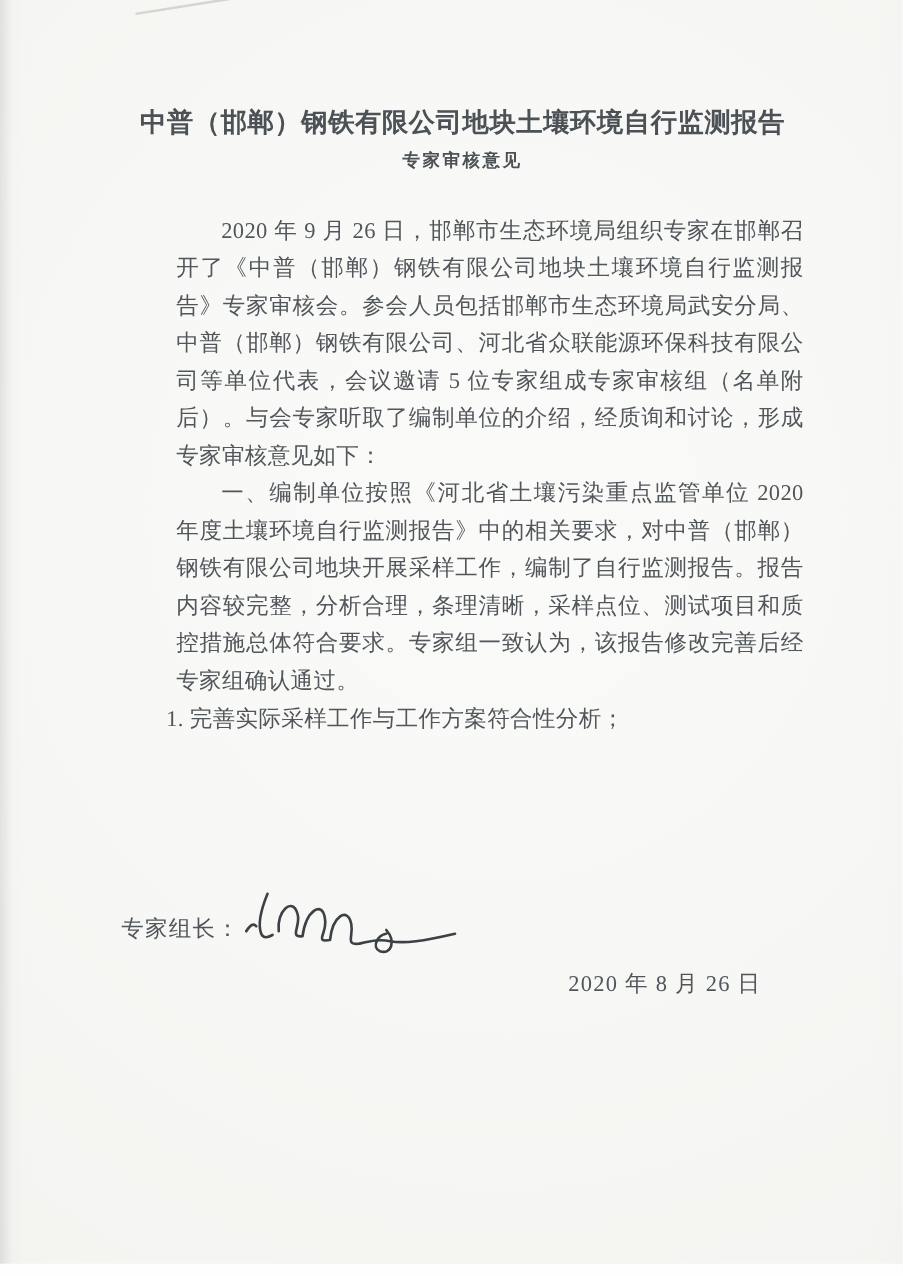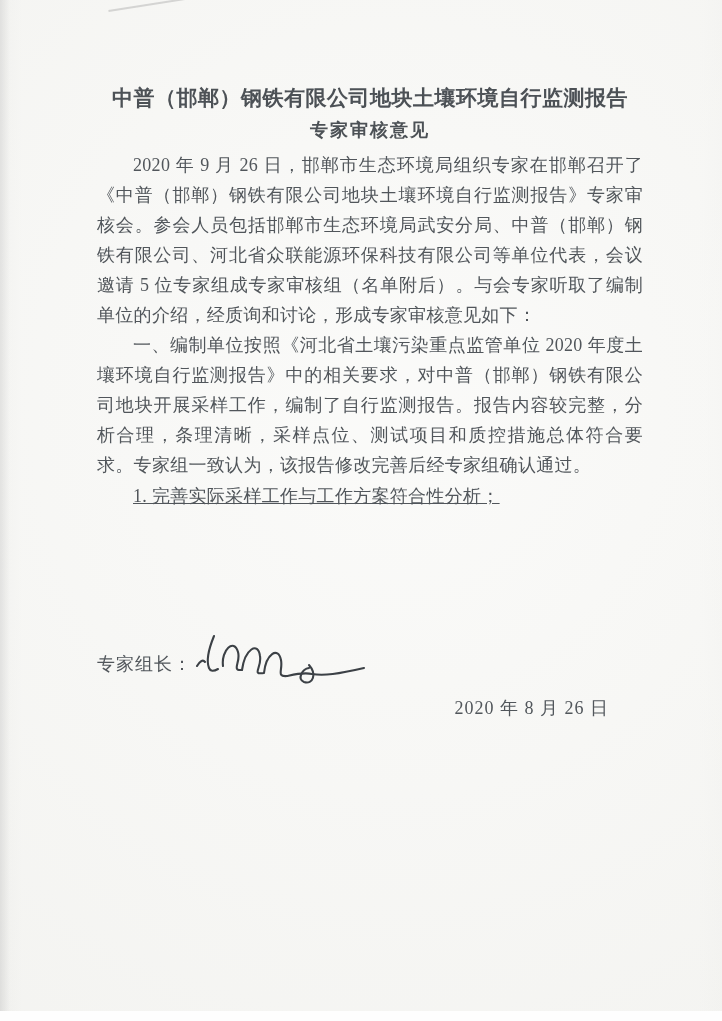--- a/index.html
+++ b/index.html
@@ -47,41 +47,41 @@
   .doc-title {
     text-align: center;
     font-size: 21px;
     font-weight: bold;
     letter-spacing: 0.5px;
     line-height: 32px;
     color: #4c5156;
   }
   .doc-subtitle {
     text-align: center;
-    font-size: 18px;
+    font-size: 14px;
     font-weight: bold;
     letter-spacing: 2px;
     line-height: 32px;
-    margin-bottom: 4px;
+    margin-bottom: 23px;
     color: #4c5156;
   }
   .body-text p {
     font-size: 18px;
     line-height: 30px;
     letter-spacing: 0.3px;
     text-align: justify;
     text-indent: 2em;
+    margin-left: 44px;
   }
   .suggestions p {
     font-size: 18px;
     line-height: 33.5px;
     letter-spacing: 0.3px;
     text-align: justify;
     text-indent: 2em;
-    text-decoration: underline;
   }
   .signature-row {
     margin-top: 118px;
     display: flex;
     align-items: center;
     padding-right: 0px;
     height: 56px;
   }
   .signature-label {
     font-size: 18px;

